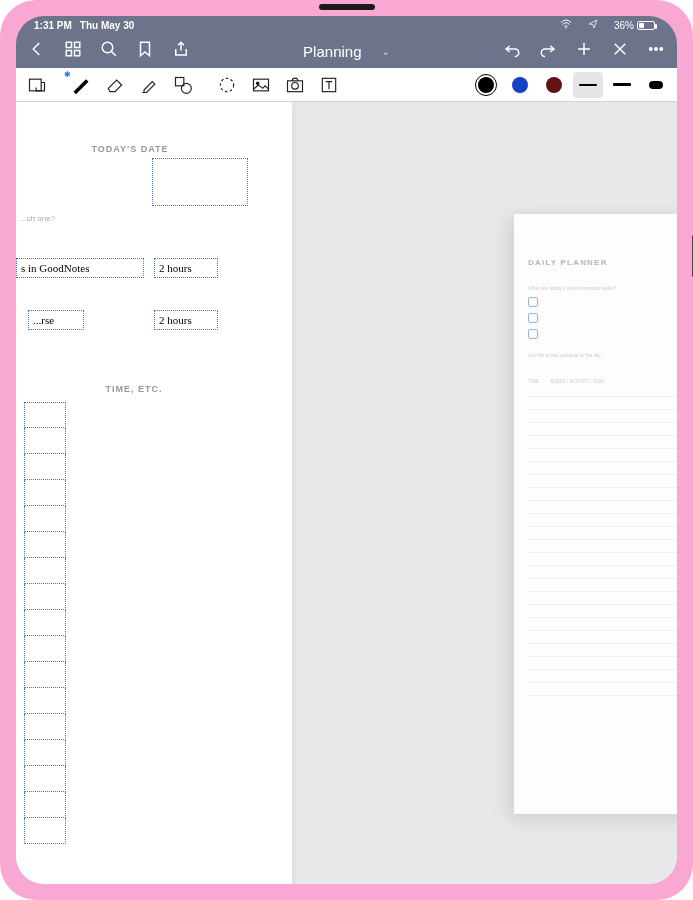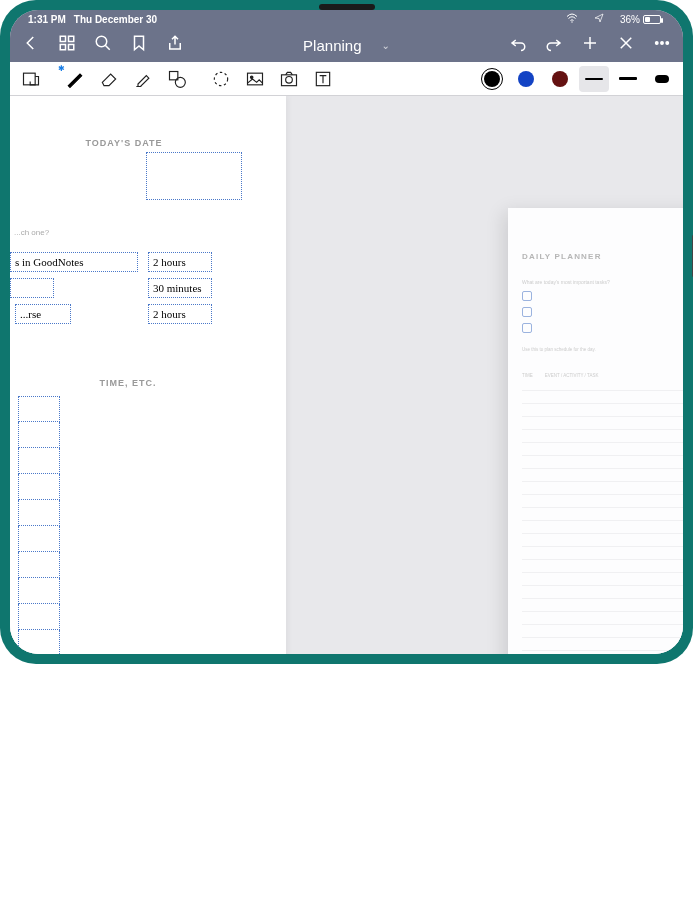--- a/index.html
+++ b/index.html
@@ -6,24 +6,24 @@
   body {
     width: 693px;
     height: 900px;
     background: #fff;
     font-family: -apple-system, BlinkMacSystemFont, "Segoe UI", sans-serif;
     overflow: hidden;
     position: relative;
   }
   .device-frame {
     width: 693px;
-    height: 664px;
-    background: #0f766e;
+    height: 900px;
+    background: #f9a8d4;
     border-radius: 36px;
-    padding: 10px;
+    padding: 16px;
     position: relative;
   }
   .screen {
     width: 100%;
     height: 100%;
     background: #e8e8eb;
     border-radius: 28px;
     overflow: hidden;
     position: relative;
   }
@@ -112,21 +112,21 @@
     left:0; top:0;
     width:276px; height:794px;
     background:#fff;
     box-shadow: 2px 0 6px rgba(0,0,0,.05);
   }
   .page-left .section-h{
     font-size:9px; color:#999; letter-spacing:1px; font-weight:700; text-align:center;
   }
   .date-h{position:absolute;top:42px;left:0;right:48px;}
   .date-box{position:absolute;top:56px;right:44px;width:96px;height:48px;border:1px dotted #4a78c9;}
-  .prompt{position:absolute;top:132px;left:4px;font-size:8px;color:#aaa;}
+  .prompt{position:absolute;top:112px;left:4px;font-size:8px;color:#aaa;}
   .task-row{position:absolute;height:20px;}
   .task-box{border:1px dotted #4a78c9;background:#fff;display:flex;align-items:center;padding-left:4px;font-family:"Bradley Hand","Comic Sans MS",cursive;font-size:11px;margin-top:16px;}
   .notes-h{position:absolute;top:282px;left:0;right:40px;}
   .notes-grid{position:absolute;top:300px;left:8px;width:42px;}
   .notes-grid .cell{height:26px;border:1px dotted #4a78c9;border-top:none;}
   .notes-grid .cell:first-child{border-top:1px dotted #4a78c9;}
 
   
   .addpage{
     position:absolute;
@@ -163,21 +163,21 @@
 <body>
 
 <div class="device-frame">
   <div class="notch"></div>
   <div class="side-btn"></div>
   <div class="screen">
 
     <div class="statusbar">
       <div class="status-left">
         <span>1:31 PM</span>
-        <span>Thu December 30</span>
+        <span>Thu May 30</span>
       </div>
       <div class="status-right">
         <span>
           <svg width="12" height="10" viewBox="0 0 24 20">
               <path d="M2 7 Q12 -3 22 7 M5 11 Q12 4 19 11 M9 15 Q12 12 15 15" stroke="#fff" stroke-width="2" fill="none"></path>
               <circle cx="12" cy="18" r="1.4" fill="#fff"></circle>
             </svg>
         </span>
         <span>
           <svg width="10" height="10" viewBox="0 0 20 20">
@@ -341,26 +341,22 @@
 
       <div class="page-left">
         <div class="section-h date-h">TODAY'S DATE</div>
         <div class="date-box"></div>
         <div class="prompt">...ch one?</div>
 
         <div class="task-row" style="top:140px;left:0;width:276px">
           <div class="task-box" style="position:absolute;left:0;width:128px;height:20px">s in GoodNotes</div>
           <div class="task-box" style="position:absolute;left:138px;width:64px;height:20px">2 hours</div>
         </div>
-        <div class="task-row" style="top:166px;left:0;width:276px">
-          <div class="task-box" style="position:absolute;left:0;width:44px;height:20px"></div>
-          <div class="task-box" style="position:absolute;left:138px;width:64px;height:20px">30 minutes</div>
-        </div>
         <div class="task-row" style="top:192px;left:0;width:276px">
-          <div class="task-box" style="position:absolute;left:5px;width:56px;height:20px">...rse</div>
+          <div class="task-box" style="position:absolute;left:12px;width:56px;height:20px">...rse</div>
           <div class="task-box" style="position:absolute;left:138px;width:64px;height:20px">2 hours</div>
         </div>
 
         <div class="section-h notes-h">TIME, ETC.</div>
         <div class="notes-grid">
           <div class="cell"></div>
             <div class="cell"></div>
             <div class="cell"></div>
             <div class="cell"></div>
           <div class="cell"></div>

